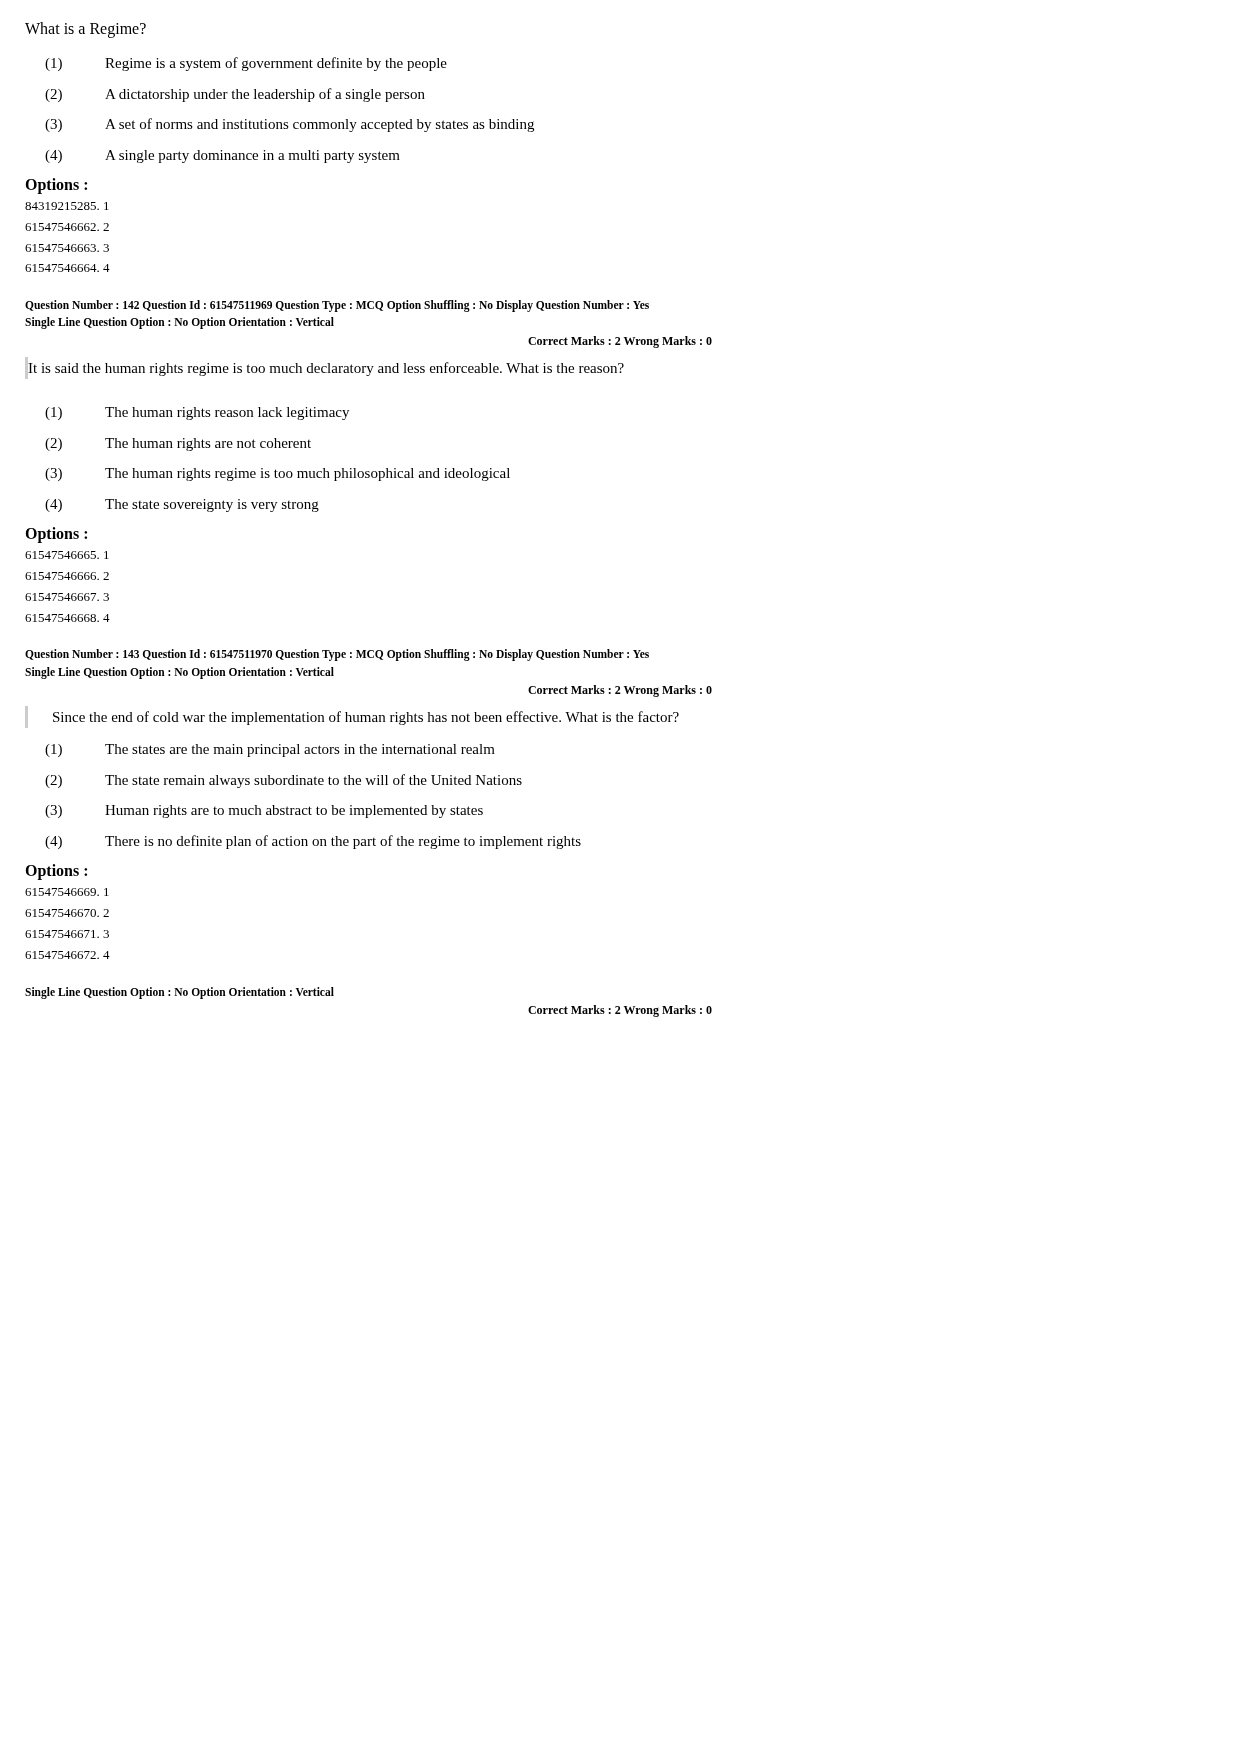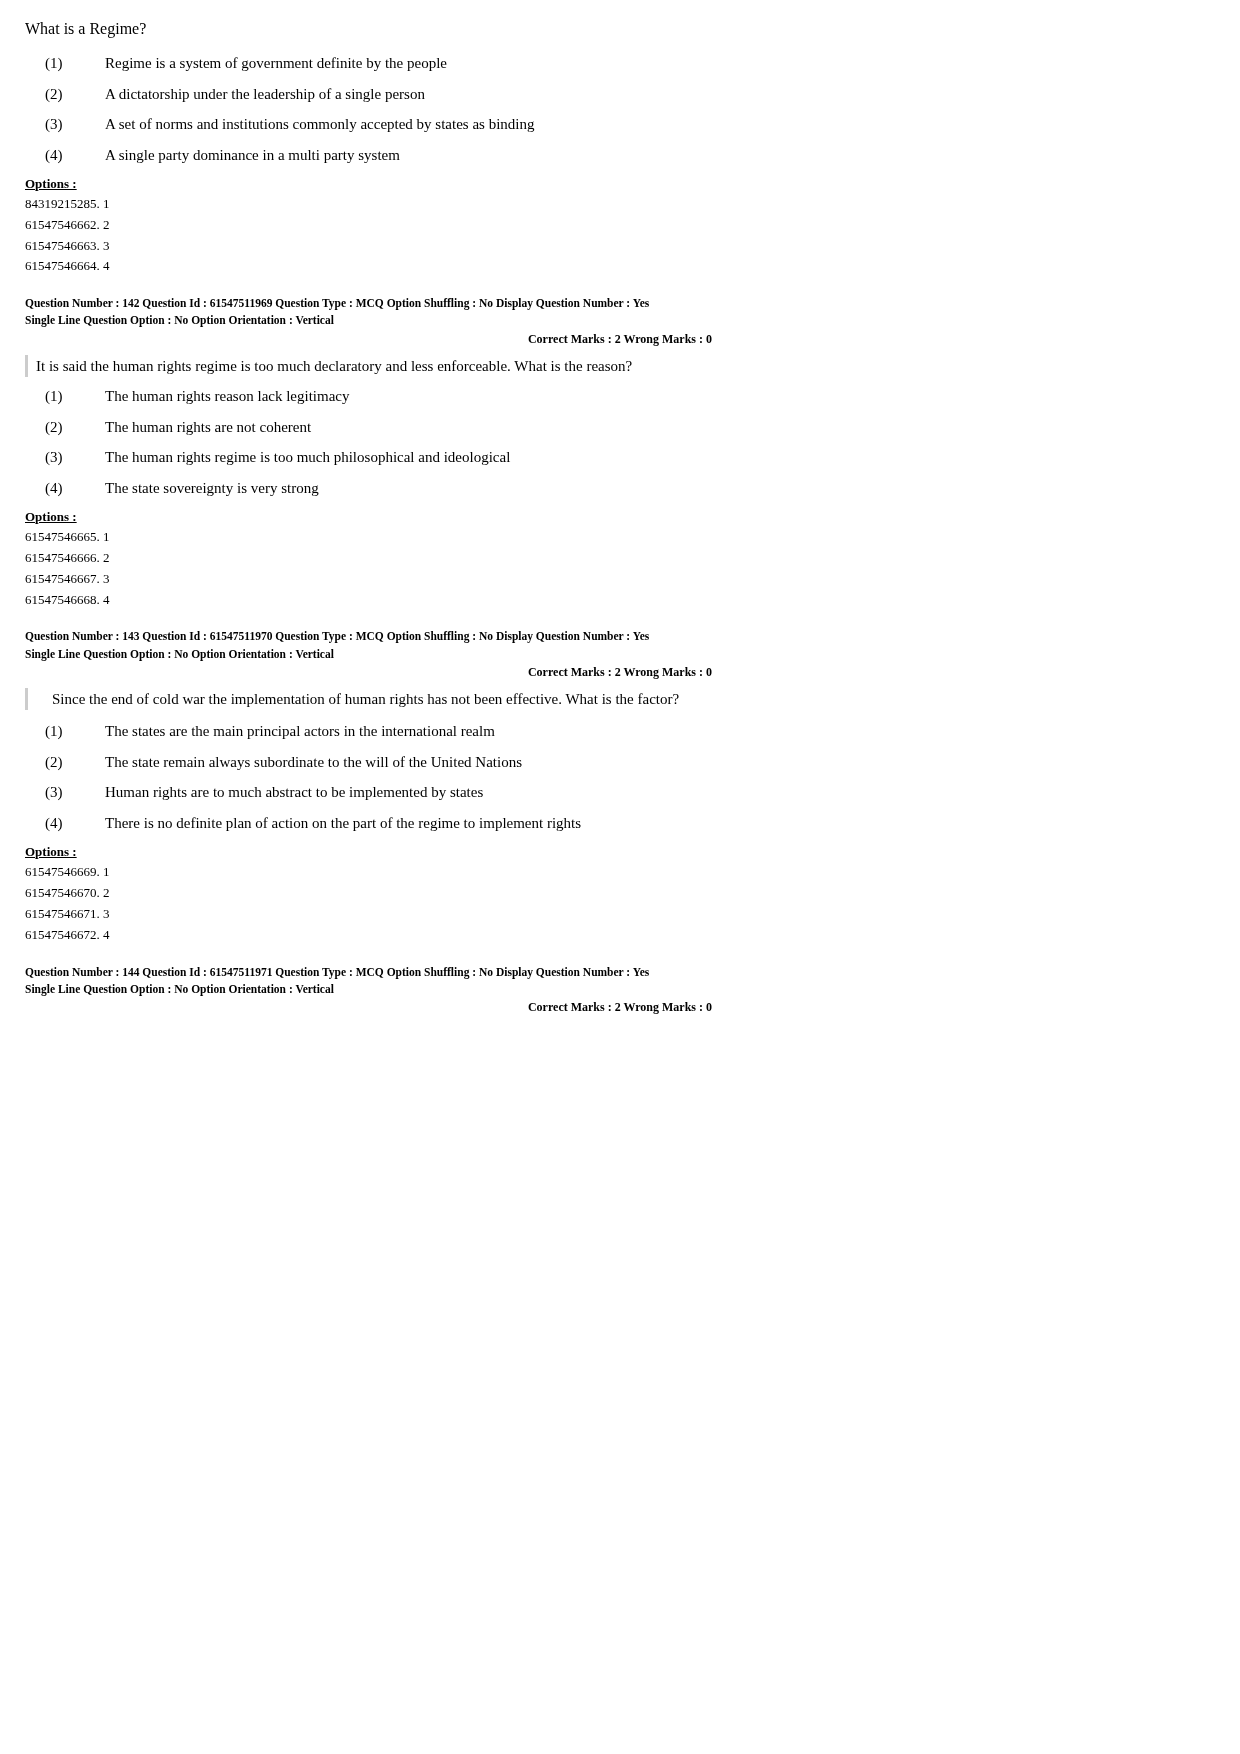--- a/index.html
+++ b/index.html
@@ -29,24 +29,23 @@
     }
     .option-num {
       min-width: 80px;
       padding-left: 20px;
     }
     .option-text {
       flex: 1;
     }
     .options-label {
       font-weight: bold;
-      font-size: 13px;
+      font-size: 16px;
       margin-top: 10px;
       margin-bottom: 2px;
-      text-decoration: underline;
     }
     .option-code {
       font-size: 13px;
       line-height: 1.6;
     }
     .question-meta {
       font-size: 11.5px;
       font-weight: bold;
       margin-top: 18px;
       margin-bottom: 2px;
@@ -100,21 +99,21 @@
 </div>
 
 <div class="question-meta">
   <div>Question Number : 142  Question Id : 61547511969  Question Type : MCQ  Option Shuffling : No  Display Question Number : Yes</div>
   <div>Single Line Question Option : No  Option Orientation : Vertical</div>
 </div>
 <div class="correct-marks">
   <span>Correct Marks : 2  Wrong Marks : 0</span>
 </div>
 
-<div class="question-text" style="border-left: 3px solid #ccc; padding-left: 8px; margin-bottom: 8px;">
+<div class="question-text" style="border-left: 3px solid #ccc; margin-bottom: 22px;">
   <span>It is said the human rights regime is too much declaratory  and less enforceable. What is the reason?</span>
 </div>
 
 <div>
   <div class="option-row">
     <span class="option-num">(1)</span>
     <span class="option-text">The human rights reason lack legitimacy</span>
   </div>
   <div class="option-row">
     <span class="option-num">(2)</span>
@@ -175,18 +174,17 @@
   <span>Options :</span>
 </div>
 <div>
   <div class="option-code"><span>61547546669. 1</span></div>
   <div class="option-code"><span>61547546670. 2</span></div>
   <div class="option-code"><span>61547546671. 3</span></div>
   <div class="option-code"><span>61547546672. 4</span></div>
 </div>
 
 <div class="question-meta">
-  <div>Question Number : 144  Question Id : 61547511971  Question Type : MCQ  Option Shuffling : No  Display Question Number : Yes</div>
   <div>Single Line Question Option : No  Option Orientation : Vertical</div>
 </div>
 <div class="correct-marks">
   <span>Correct Marks : 2  Wrong Marks : 0</span>
 </div>
 
 </body></html>

